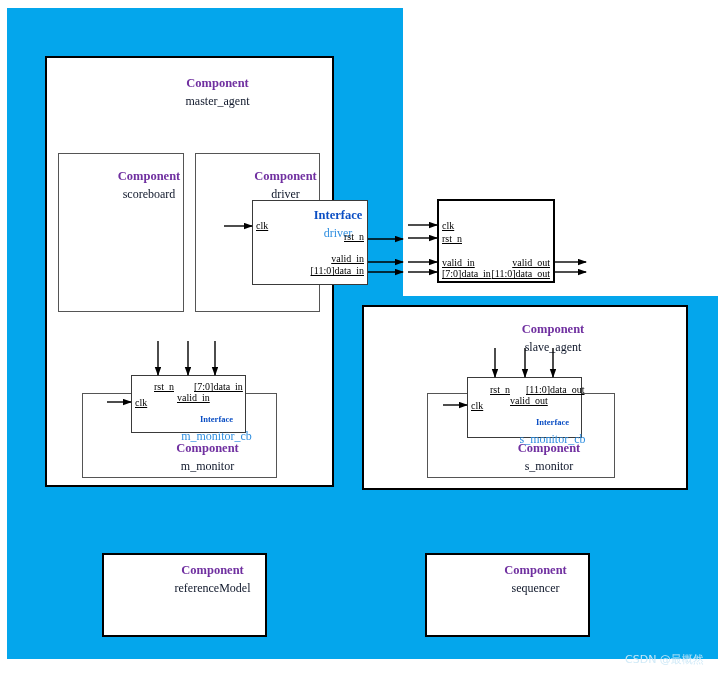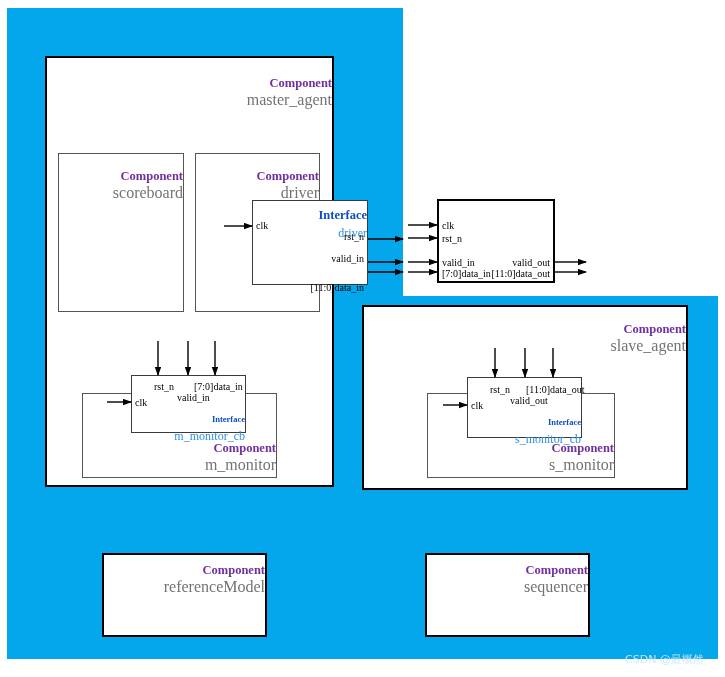--- a/index.html
+++ b/index.html
@@ -9,31 +9,31 @@
   .abs{position:absolute;box-sizing:border-box;}
 
   
   .cyan{background:#04a6ec;}
 
   
   .box{background:#ffffff;border:2px solid #000000;}
   .box-thin{background:#ffffff;border:1px solid #555555;}
   .box-mid{background:#ffffff;border:1px solid #3a3a3a;}
 
-  .lbl{position:absolute;text-align:right;line-height:1.15;}
+  .lbl{position:absolute;text-align:center;line-height:1.15;padding-left:28px;}
   .comp-title{color:#7030a0;font-weight:bold;font-size:12.5px;}
-  .comp-sub{color:#737373;font-size:16px;}
+  .comp-sub{color:#0f172a;font-size:12px;}
   .iface-title{color:#0c4fc4;font-weight:bold;font-size:12.5px;}
   .iface-sub{color:#2f8fe0;font-size:12px;}
   .iface-sub-sm{color:#2f8fe0;font-size:12px;}
   .iface-title-sm{color:#0c4fc4;font-weight:bold;font-size:8.5px;}
   .dut-title{color:#00b050;font-weight:bold;font-size:12.5px;}
   .dut-sub{color:#00b050;font-size:12px;}
 
-  .port{position:absolute;font-size:10px;color:#000;white-space:nowrap;}
+  .port{position:absolute;font-size:10px;color:#000;white-space:nowrap;text-decoration:underline;}
   .port-r{text-align:right;}
 
   svg.wires{position:absolute;left:0;top:0;width:725px;height:677px;
             overflow:visible;pointer-events:none;}
   .wm{position:absolute;color:#cfe9f7;font-size:11px;
       font-family:"DejaVu Sans", sans-serif;opacity:.95;white-space:nowrap;}
 </style>
 </head>
 <body>
 
@@ -64,21 +64,21 @@
   </div>
 
   <div class="abs box-mid" style="left:252px;top:200px;width:116px;height:85px;">
     <div class="lbl" style="left:0;top:4px;width:100%;">
       <span class="iface-title">Interface</span><br>
       <span class="iface-sub">driver</span>
     </div>
     <span class="port" style="left:3px;top:19px;">clk</span>
     <span class="port port-r" style="right:3px;top:30px;">rst_n</span>
     <span class="port port-r" style="right:3px;top:52px;">valid_in</span>
-    <span class="port port-r" style="right:3px;top:64px;margin-top:17px;">[11:0]data_in</span>
+    <span class="port port-r" style="right:3px;top:64px;">[11:0]data_in</span>
   </div>
 
   <div class="abs box" style="left:437px;top:199px;width:118px;height:84px;">
     <span class="port" style="left:3px;top:19px;">clk</span>
     <span class="port" style="left:3px;top:32px;">rst_n</span>
     <span class="port" style="left:3px;top:56px;">valid_in</span>
     <span class="port" style="left:3px;top:67px;">[7:0]data_in</span>
     <span class="port port-r" style="right:3px;top:56px;">valid_out</span>
     <span class="port port-r" style="right:3px;top:67px;">[11:0]data_out</span>
   </div>

